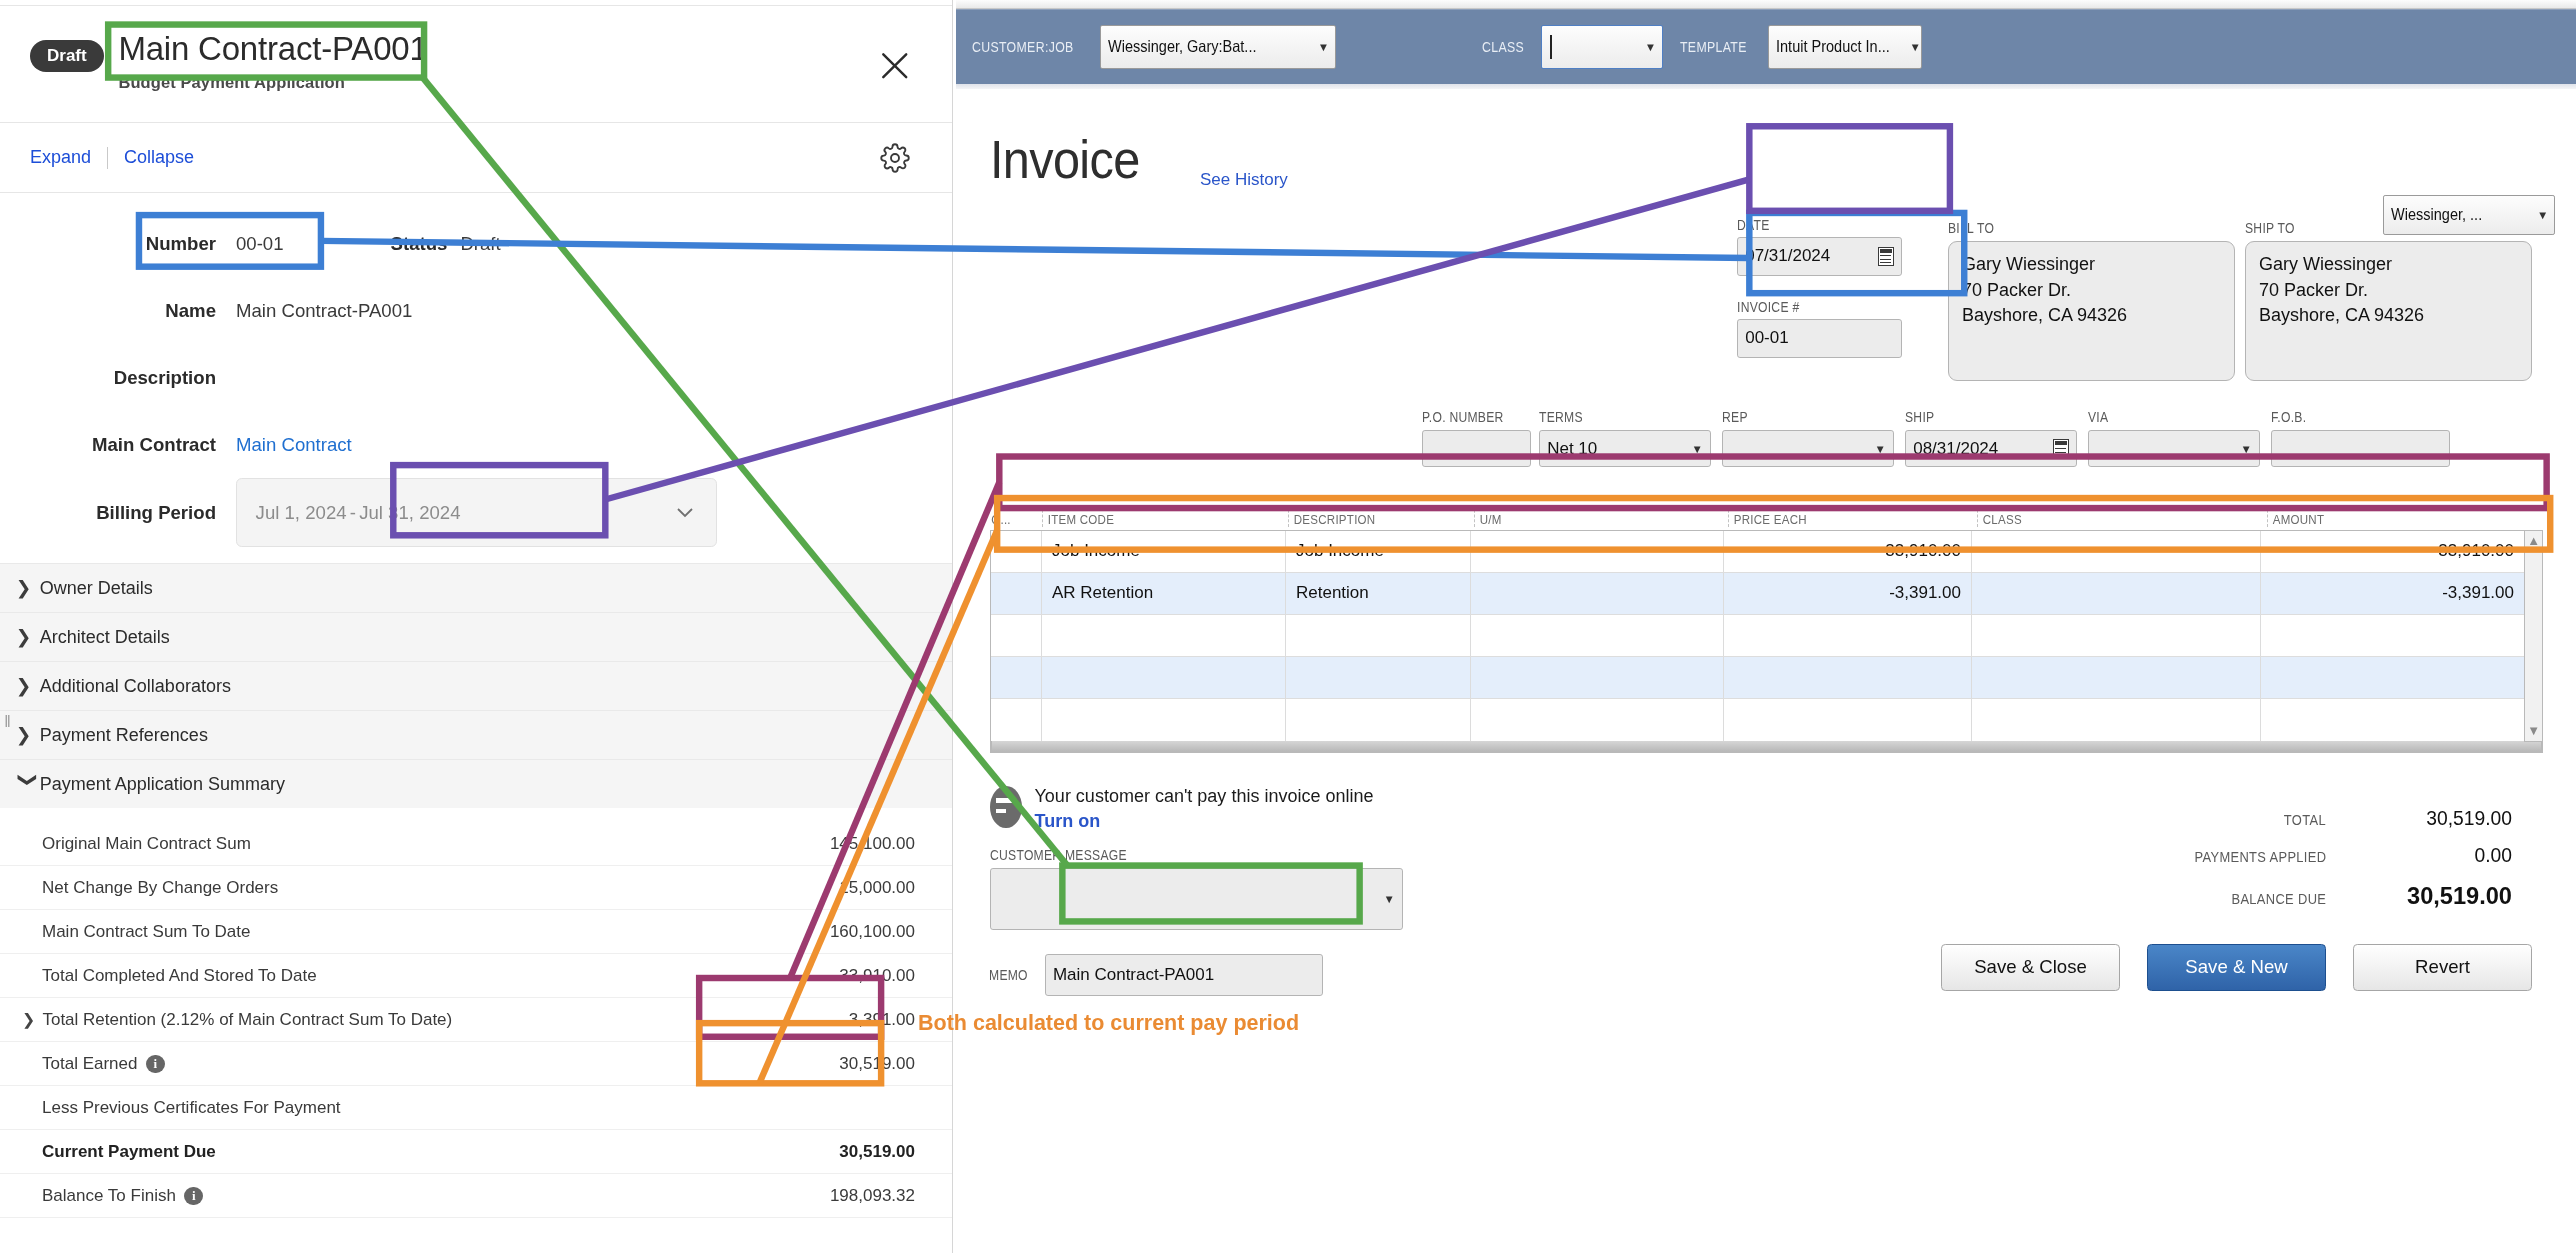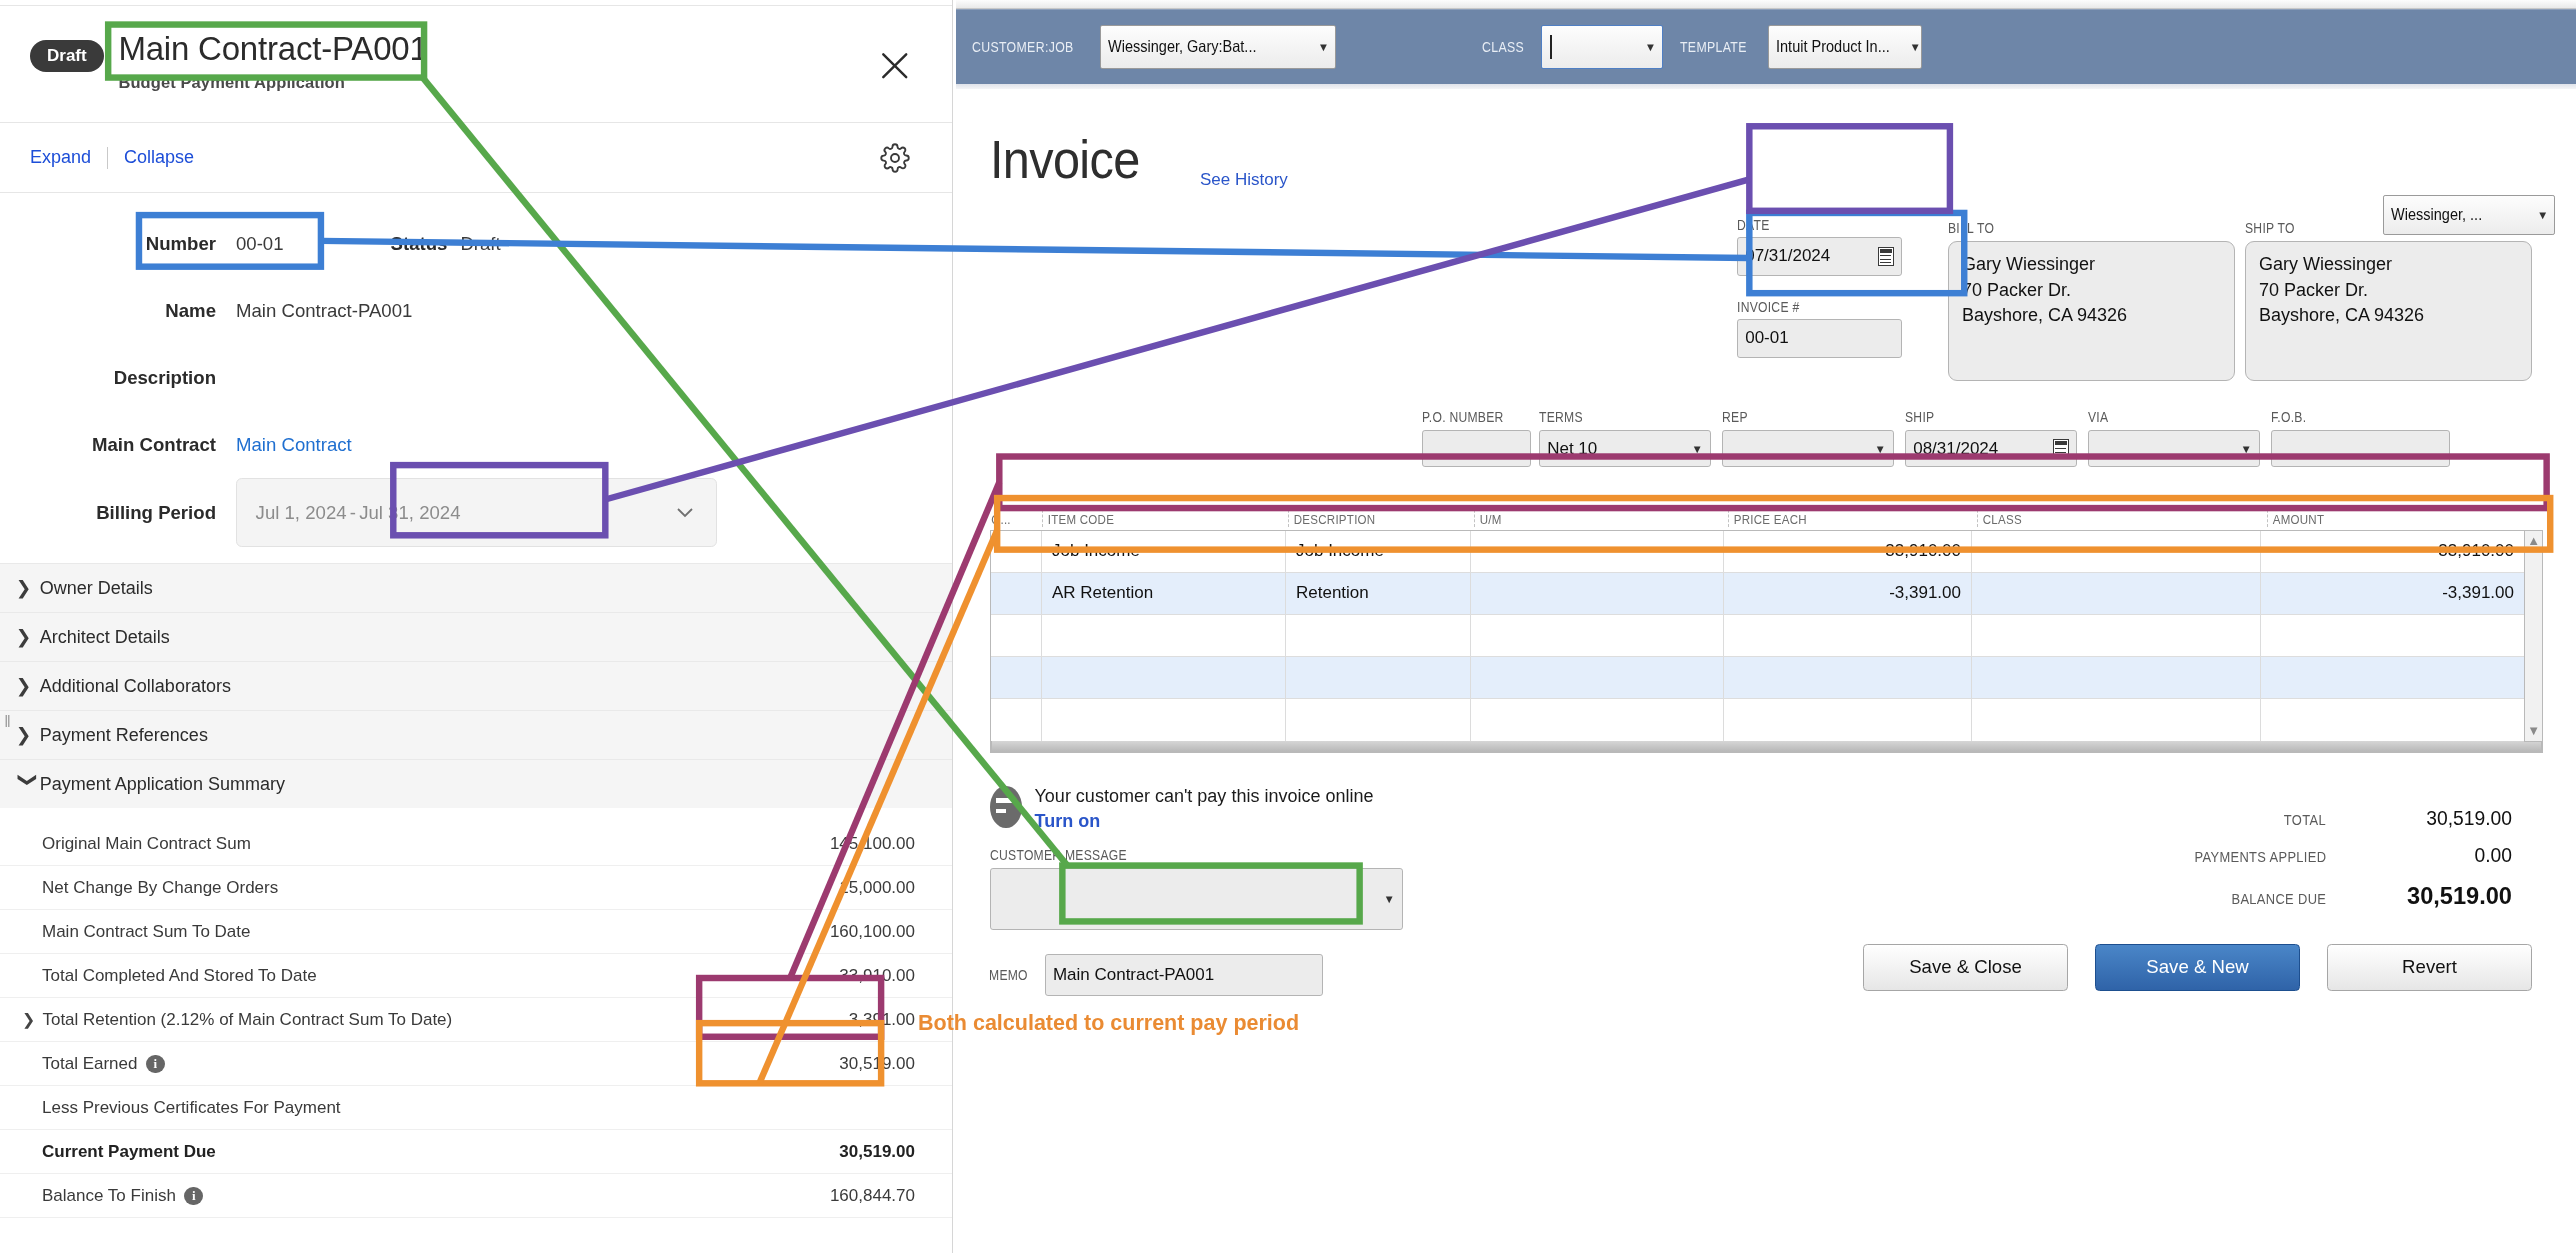--- a/index.html
+++ b/index.html
@@ -229,21 +229,21 @@
   .note-link { font-size: 18px; color: #2a55c9; font-weight: 700; cursor: pointer; margin-top: 4.3px; }
 
   .totals { position: absolute; right: 64px; top: 724px; width: 544px; }
   .trow { display: flex; justify-content: space-between; align-items: baseline; margin-bottom: 15.8px; }
   .tlbl { font-size: 15px; color: #5a5a5a; letter-spacing: 0.4px; transform: scaleX(.86); transform-origin:right center;}
   .tval { font-size: 19.3px; color: #111; }
   .tval.big { font-size: 23.6px; font-weight: 700; }
 
   .btnrow { position: absolute; right: 44px; top: 860px; display: flex; gap: 27px; }
   .qbtn {
-    width: 205px; height: 47px; border-radius: 4.3px;
+    width: 179px; height: 47px; border-radius: 4.3px;
     display:flex; align-items:center; justify-content:center;
     font-size: 18.6px; color:#111; cursor: pointer;
     background: linear-gradient(#ffffff,#e6e6e6); border: 0.7px solid #a6a6a6;
   }
   .qbtn.primary {
     background: linear-gradient(#4a86c8,#2f63a8); border: 1.4px solid #1d4f8f; color:#fff;
   }
 
   .note-annot {
     position: absolute; left: 918px; top: 1011px;
@@ -387,21 +387,21 @@
       </div>
       <div class="srow bold">
         <div class="sname">Current Payment Due</div>
         <div class="sval">30,519.00</div>
       </div>
       <div class="srow">
         <div class="sname">
           <span>Balance To Finish</span>
           <span class="info-i">i</span>
         </div>
-        <div class="sval">160,844.70</div>
+        <div class="sval">198,093.32</div>
       </div>
     </div>
   </div>
 
   <div id="right-panel">
     <div class="qb-ribbon"></div>
 
     <div class="qb-bluebar">
       <span class="qb-lbl">CUSTOMER:JOB</span>
       <span class="qb-combo" style="width:236px">

